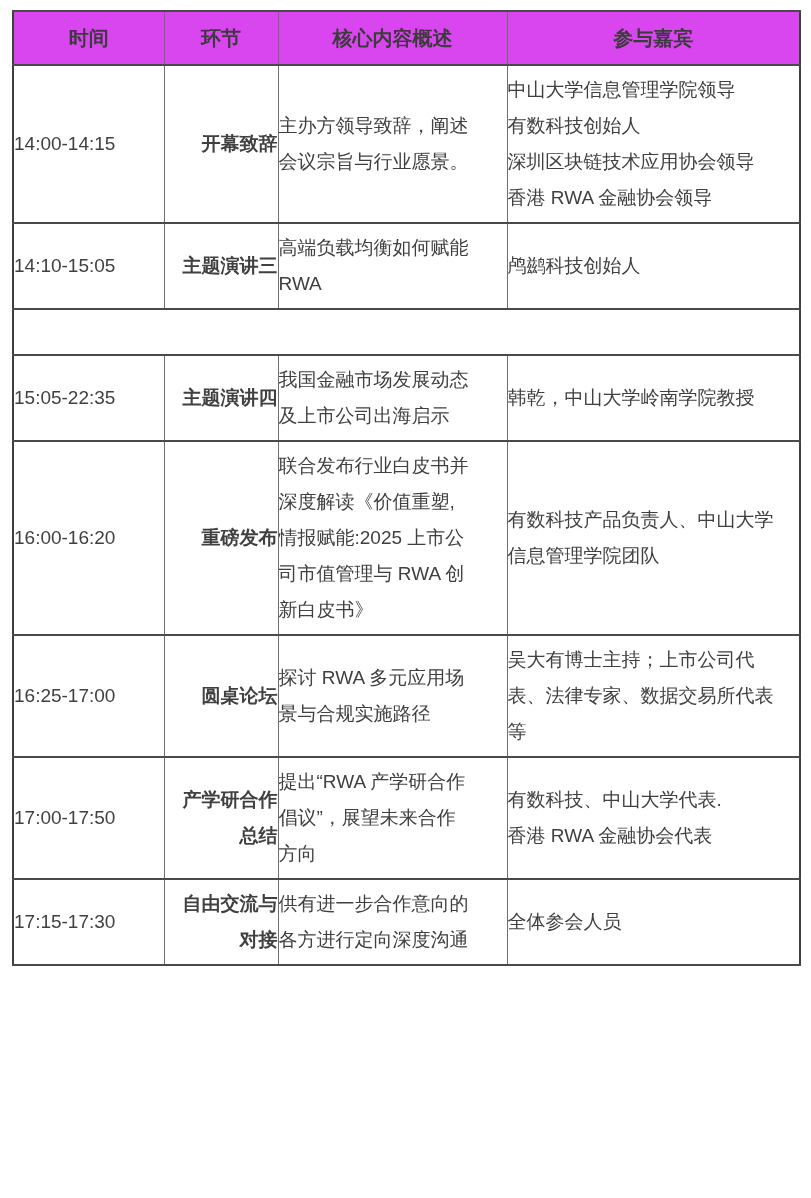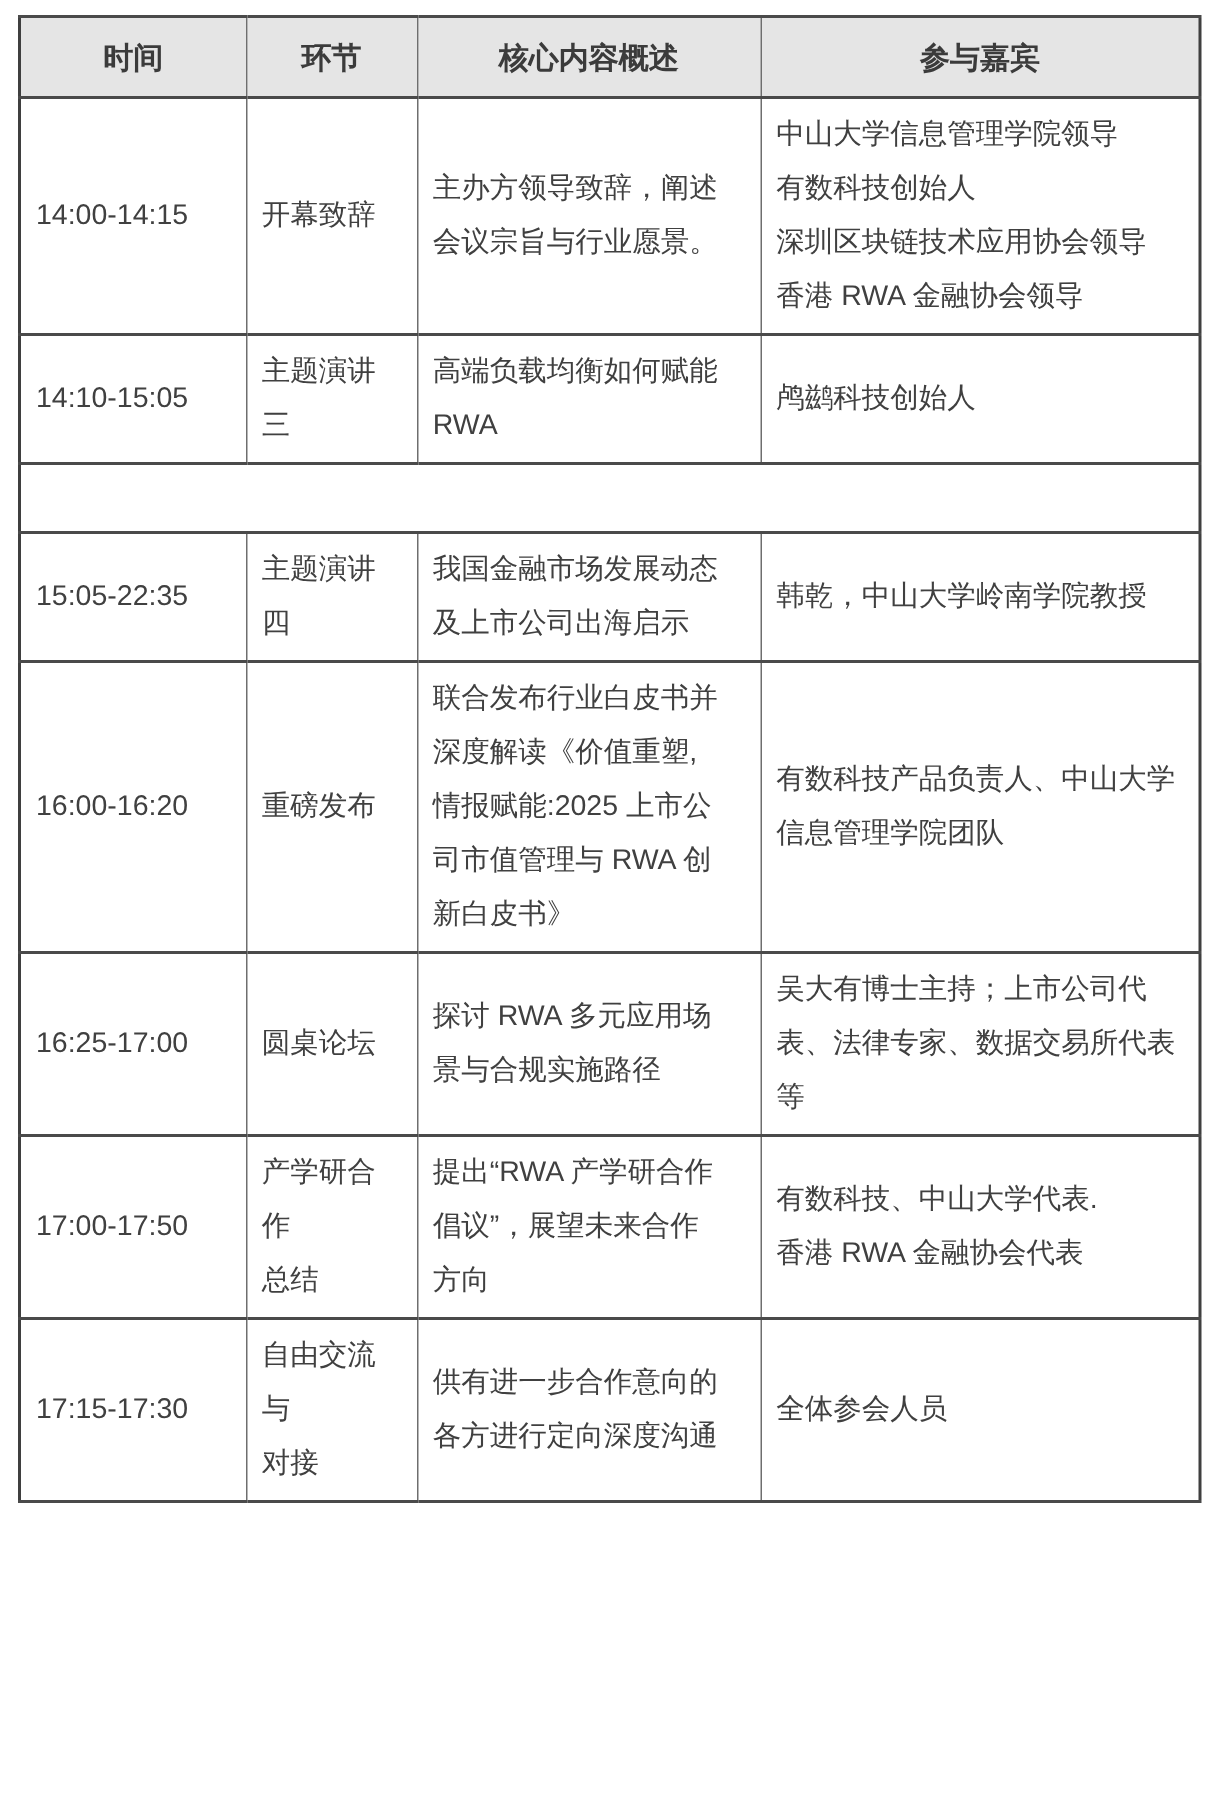--- a/index.html
+++ b/index.html
@@ -26,41 +26,42 @@
     border-bottom: 2px solid #4a4a4a;
     border-left: 1px solid #6e6e6e;
     border-right: 1px solid #6e6e6e;
     box-sizing: border-box;
     vertical-align: middle;
     color: #404040;
     white-space: pre-line;
     overflow: hidden;
   }
   table.agenda th {
-    background: #e5e5e5;
+    background: #d946ef;
     font-weight: bold;
     font-size: 20px;
     color: #3b3b3b;
     height: 54px;
     text-align: center;
     padding: 4px 6px;
     margin-left: 35px;
   }
   table.agenda td {
     font-size: 19px;
     line-height: 36px;
-    padding: 6px 10px;
+    padding: 6px 0;
   }
   td.c-time {
     padding-left: 15px;
     font-size: 20px;
   }
   td.c-session {
-    font-weight: normal;
+    font-weight: bold;
     color: #333333;
+    text-align: right;
   }
   td.c-content { padding-left: 13px; }
   td.c-guests  { padding-left: 10px; }
   tr.empty-row td {
     height: 46px;
     padding: 0;
   }
 </style>
 </head>
 <body>

